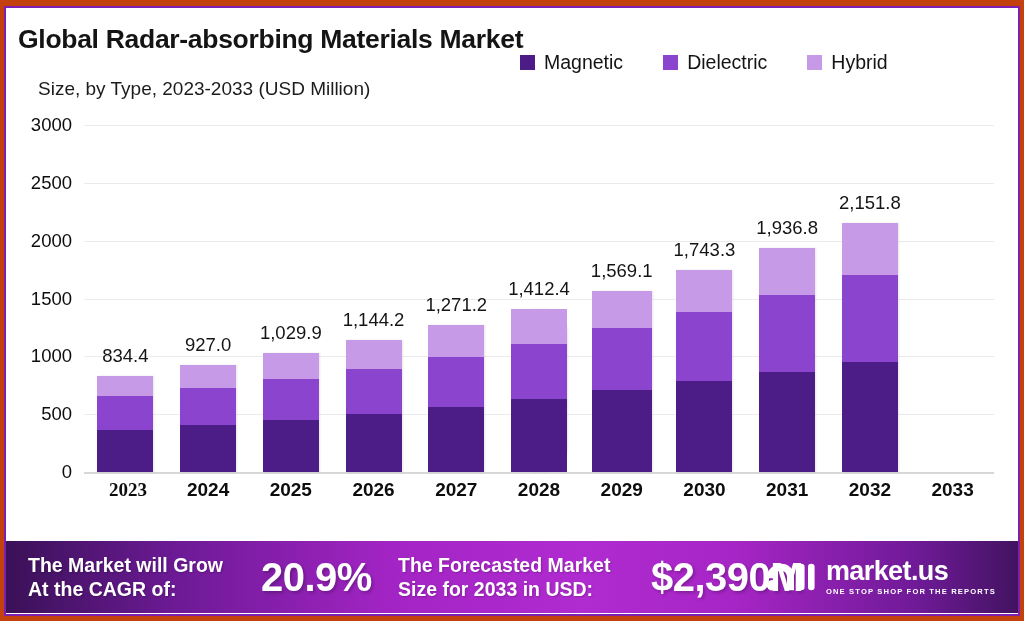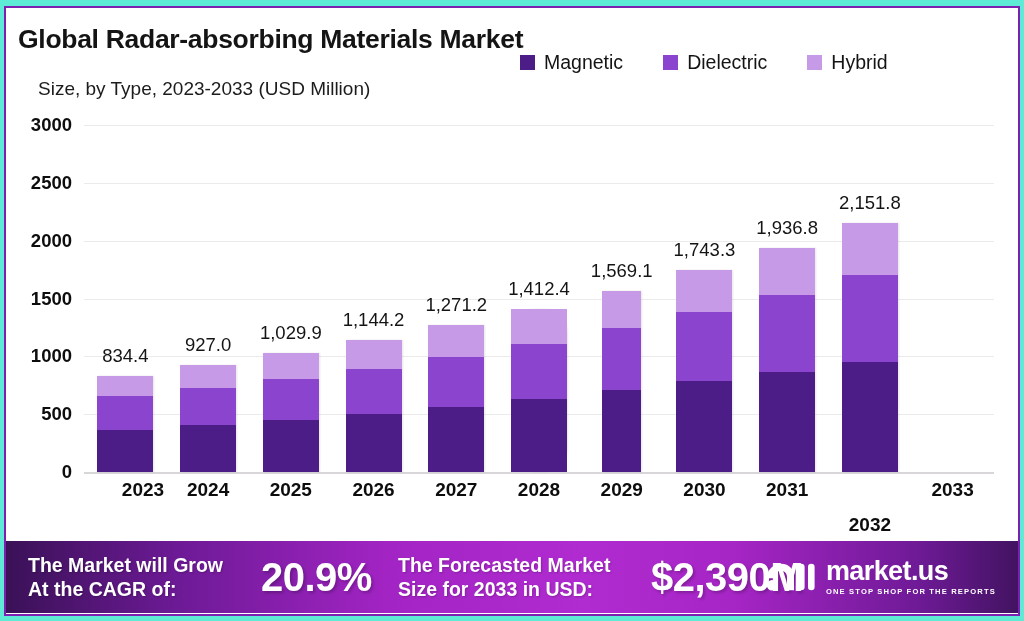--- a/index.html
+++ b/index.html
@@ -6,21 +6,21 @@
   html, body { width: 1024px; height: 621px; }
   body {
     font-family: "Liberation Sans", sans-serif;
     background: #ffffff;
     overflow: hidden;
   }
   #root {
     position: relative;
     width: 1024px;
     height: 621px;
-    background: #5eead4;
+    background: #c2410c;
   }
   
   .frame {
     position: absolute;
     left: 4px; top: 6px;
     width: 1016px; height: 610px;
     border: 2px solid #7d1fb0;
     background: #ffffff;
   }
   
@@ -61,21 +61,21 @@
     position: absolute;
     left: 0; top: 0;
     width: 1016px; height: 520px;
   }
   .ytick {
     position: absolute;
     right: 0;
     width: 66px;
     text-align: right;
     font-size: 18.5px;
-    font-weight: 700;
+    font-weight: 400;
     color: #0d0d0d;
     transform: translateY(-50%);
   }
   .yticks-wrap { position: absolute; left: 6px; top: 0; width: 66px; height: 520px; }
   .gridline {
     position: absolute;
     left: 84px;
     width: 910px;
     height: 1px;
     background: #eceaec;
@@ -271,21 +271,21 @@
         </div>
         <div class="bar-group" style="left: 427px; width: 56px; bottom: 48px;">
           <div class="bar-stack" style="width: 56px; border-radius: 24px;">
             <div class="seg" style="height: 72.523px; background: rgb(76, 29, 135);"></div>
             <div class="seg" style="height: 55.867px; background: rgb(138, 68, 205);"></div>
             <div class="seg" style="height: 34.9313px; background: rgb(199, 154, 232);"></div>
             <div class="bar-total">1,412.4</div>
           </div>
         </div>
         <div class="bar-group" style="left: 509.727px; width: 56px; bottom: 48px;">
-          <div class="bar-stack" style="width: 39px;">
+          <div class="bar-stack" style="width: 60px;">
             <div class="seg" style="height: 81.6607px; background: rgb(76, 29, 135);"></div>
             <div class="seg" style="height: 62.5757px; background: rgb(138, 68, 205);"></div>
             <div class="seg" style="height: 37.2447px; background: rgb(199, 154, 232);"></div>
             <div class="bar-total">1,569.1</div>
           </div>
         </div>
         <div class="bar-group" style="left: 592.455px; width: 56px; bottom: 48px;">
           <div class="bar-stack" style="width: 56px;">
             <div class="seg" style="height: 90.567px; background: rgb(76, 29, 135);"></div>
             <div class="seg" style="height: 69.6313px; background: rgb(138, 68, 205);"></div>
@@ -304,30 +304,30 @@
         <div class="bar-group" style="left: 757.909px; width: 56px; bottom: 48px;">
           <div class="bar-stack" style="width: 56px;">
             <div class="seg" style="height: 110.346px; background: rgb(76, 29, 135);"></div>
             <div class="seg" style="height: 86.75px; background: rgb(138, 68, 205);"></div>
             <div class="seg" style="height: 51.8187px; background: rgb(199, 154, 232);"></div>
             <div class="bar-total">2,151.8</div>
           </div>
         </div>
       </div>
     <div id="xticks">
-        <div class="xtick" style="left: 143px;">2023</div>
+        <div class="xtick" style="left: 128px; font-family: Liberation Serif, serif;">2023</div>
         <div class="xtick" style="left: 208.091px;">2024</div>
         <div class="xtick" style="left: 290.818px;">2025</div>
         <div class="xtick" style="left: 373.545px;">2026</div>
         <div class="xtick" style="left: 456.273px;">2027</div>
         <div class="xtick" style="left: 539px;">2028</div>
         <div class="xtick" style="left: 621.727px;">2029</div>
         <div class="xtick" style="left: 704.455px;">2030</div>
         <div class="xtick" style="left: 787.182px;">2031</div>
-        <div class="xtick" style="left: 869.909px; margin-top: 35px;">2032</div>
+        <div class="xtick" style="left: 869.909px;">2032</div>
         <div class="xtick" style="left: 952.636px;">2033</div>
       </div>
   </div>
 
   <div class="banner">
     <div class="banner-text b1">
       <div>The Market will Grow</div>
       <div>At the CAGR of:</div>
     </div>
     <div class="banner-big b2">20.9%</div>

